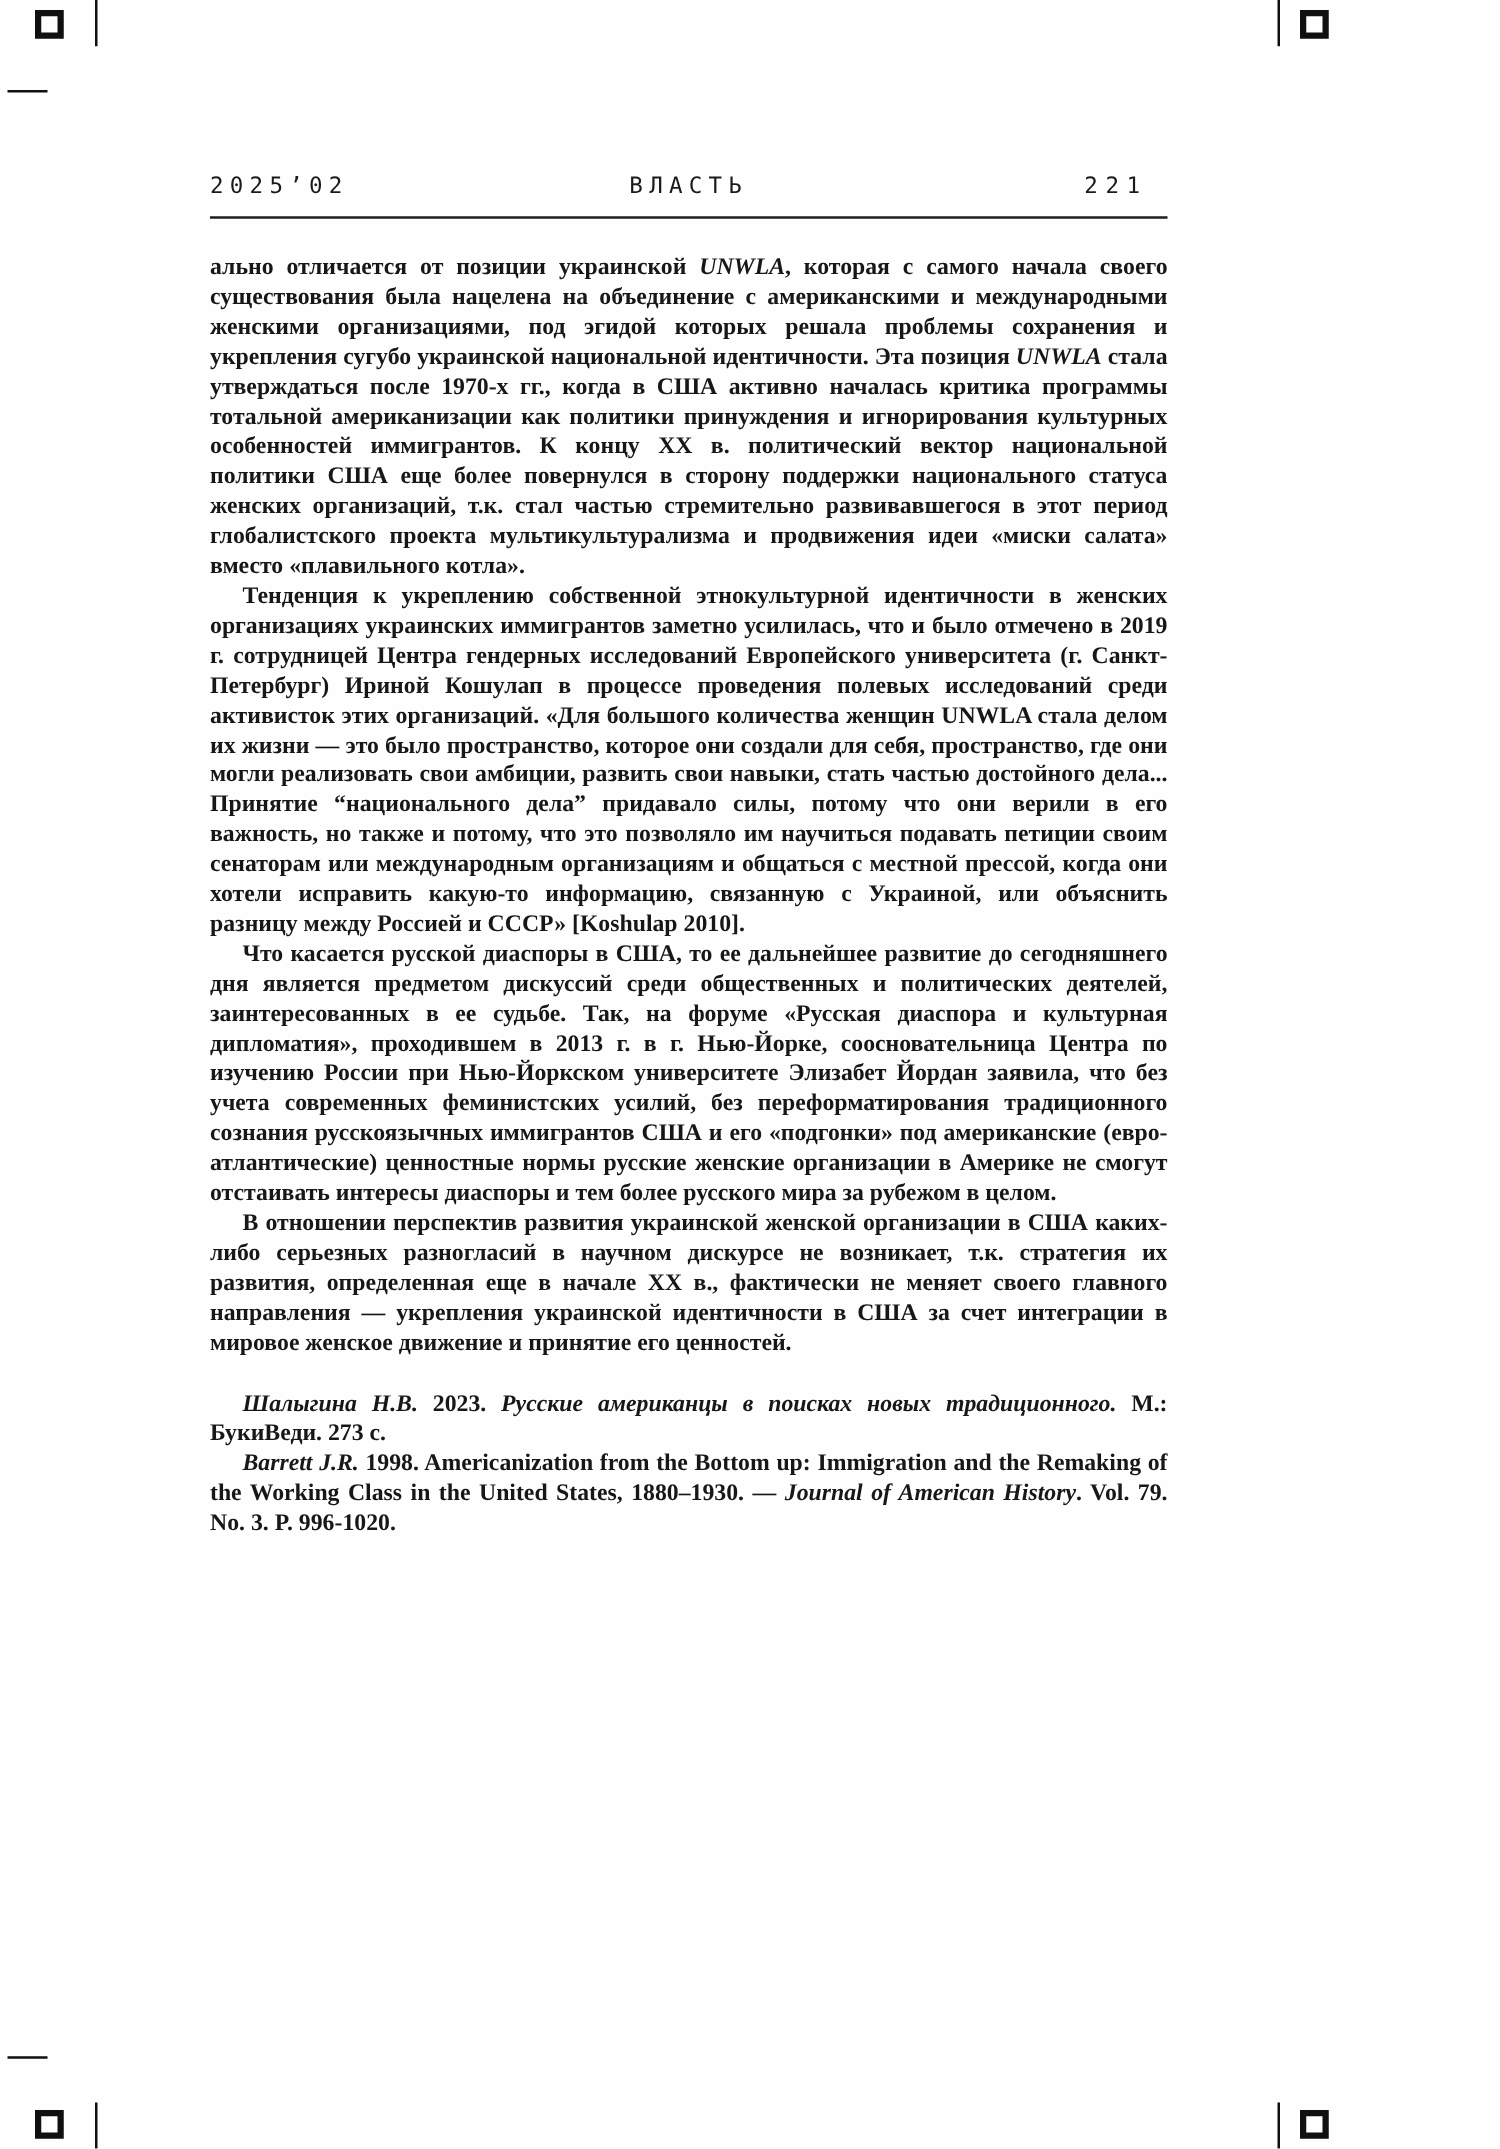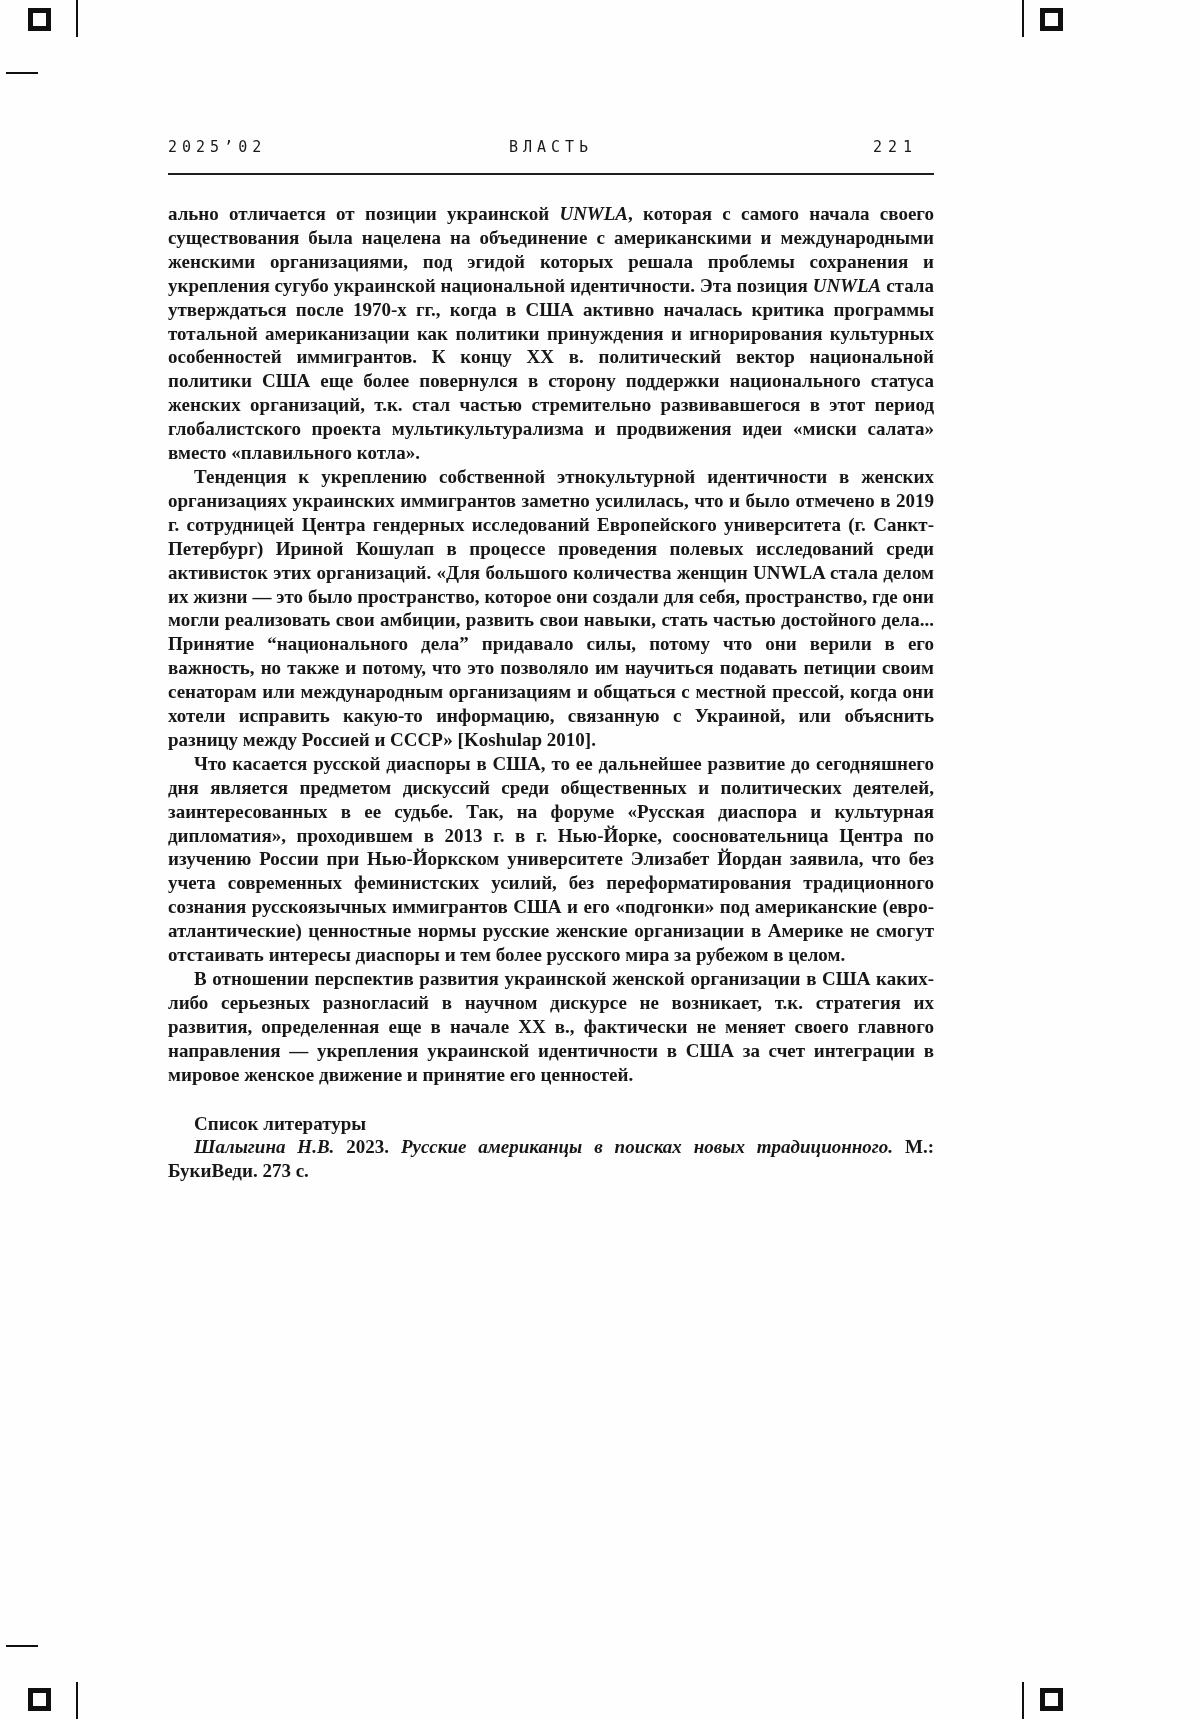--- a/index.html
+++ b/index.html
@@ -32,21 +32,21 @@
   .content {
     position: absolute;
     left: 168px;
     top: 138px;
     width: 766px;
   }
   .header {
     position: relative;
     height: 26px;
     font-family: "DejaVu Sans Mono", "Liberation Mono", monospace;
-    font-size: 15px;
+    font-size: 18px;
     letter-spacing: 5px;
     color: #1a1a1a;
   }
   .header .issue   { position: absolute; left: 0; top: 0; }
   .header .journal { position: absolute; left: 50%; top: 0; transform: translateX(-50%); }
   .header .pagenum { position: absolute; right: 16px; top: 0; letter-spacing: 6px; }
   .rule {
     border: none;
     border-top: 2px solid #1f1f1f;
     margin: 9px 0 0 0;
@@ -104,20 +104,20 @@
     <hr class="rule">
 
     <div class="body-text">
         <p class="no-indent"><span>ально отличается от позиции украинской </span><span class="italic">UNWLA</span><span>, которая с самого начала своего существования была нацелена на объединение с американскими и международными женскими организациями, под эгидой которых решала проблемы сохранения и укрепления сугубо украинской национальной идентичности. Эта позиция </span><span class="italic">UNWLA</span><span> стала утверждаться после 1970-х гг., когда в США активно началась критика программы тотальной американизации как политики принуждения и игнорирования культурных особенностей иммигрантов. К концу XX в. политический вектор национальной политики США еще более повернулся в сторону поддержки национального статуса женских организаций, т.к. стал частью стремительно развивавшегося в этот период глобалистского проекта мультикультурализма и продвижения идеи «миски салата» вместо «плавильного котла».</span></p>
         <p><span>Тенденция к укреплению собственной этнокультурной идентичности в женских организациях украинских иммигрантов заметно усилилась, что и было отмечено в 2019 г. сотрудницей Центра гендерных исследований Европейского университета (г. Санкт-Петербург) Ириной Кошулап в процессе проведения полевых исследований среди активисток этих организаций. «Для большого количества женщин UNWLA стала делом их жизни — это было пространство, которое они создали для себя, пространство, где они могли реализовать свои амбиции, развить свои навыки, стать частью достойного дела... Принятие “национального дела” придавало силы, потому что они верили в его важность, но также и потому, что это позволяло им научиться подавать петиции своим сенаторам или международным организациям и общаться с местной прессой, когда они хотели исправить какую-то информацию, связанную с Украиной, или объяснить разницу между Россией и СССР» [Koshulap 2010].</span></p>
         <p><span>Что касается русской диаспоры в США, то ее дальнейшее развитие до сегодняшнего дня является предметом дискуссий среди общественных и политических деятелей, заинтересованных в ее судьбе. Так, на форуме «Русская диаспора и культурная дипломатия», проходившем в 2013 г. в г. Нью-Йорке, соосновательница Центра по изучению России при Нью-Йоркском университете Элизабет Йордан заявила, что без учета современных феминистских усилий, без переформатирования традиционного сознания русскоязычных иммигрантов США и его «подгонки» под американские (евро-атлантические) ценностные нормы русские женские организации в Америке не смогут отстаивать интересы диаспоры и тем более русского мира за рубежом в целом.</span></p>
         <p><span>В отношении перспектив развития украинской женской организации в США каких-либо серьезных разногласий в научном дискурсе не возникает, т.к. стратегия их развития, определенная еще в начале XX в., фактически не меняет своего главного направления — укрепления украинской идентичности в США за счет интеграции в мировое женское движение и принятие его ценностей.</span></p>
       </div>
 
     <div class="refs">
-      <p class="refs-title">Список литературы</p>
       <div class="body-text body-list" style="margin-top:0;">
           <p><span class="italic">Шалыгина Н.В.</span><span> 2023. </span><span class="italic">Русские американцы в поисках новых традиционного.</span><span> М.: БукиВеди. 273 с.</span></p>
+          <p><span class="italic">Barrett J.R.</span><span> 1998. Americanization from the Bottom up: Immigration and the Remaking of the Working Class in the United States, 1880–1930. — </span><span class="italic">Journal of American History</span><span>. Vol. 79. No. 3. P. 996-1020.</span></p>
         </div>
     </div>
 
   </div>
 </div>
 
 </body></html>

